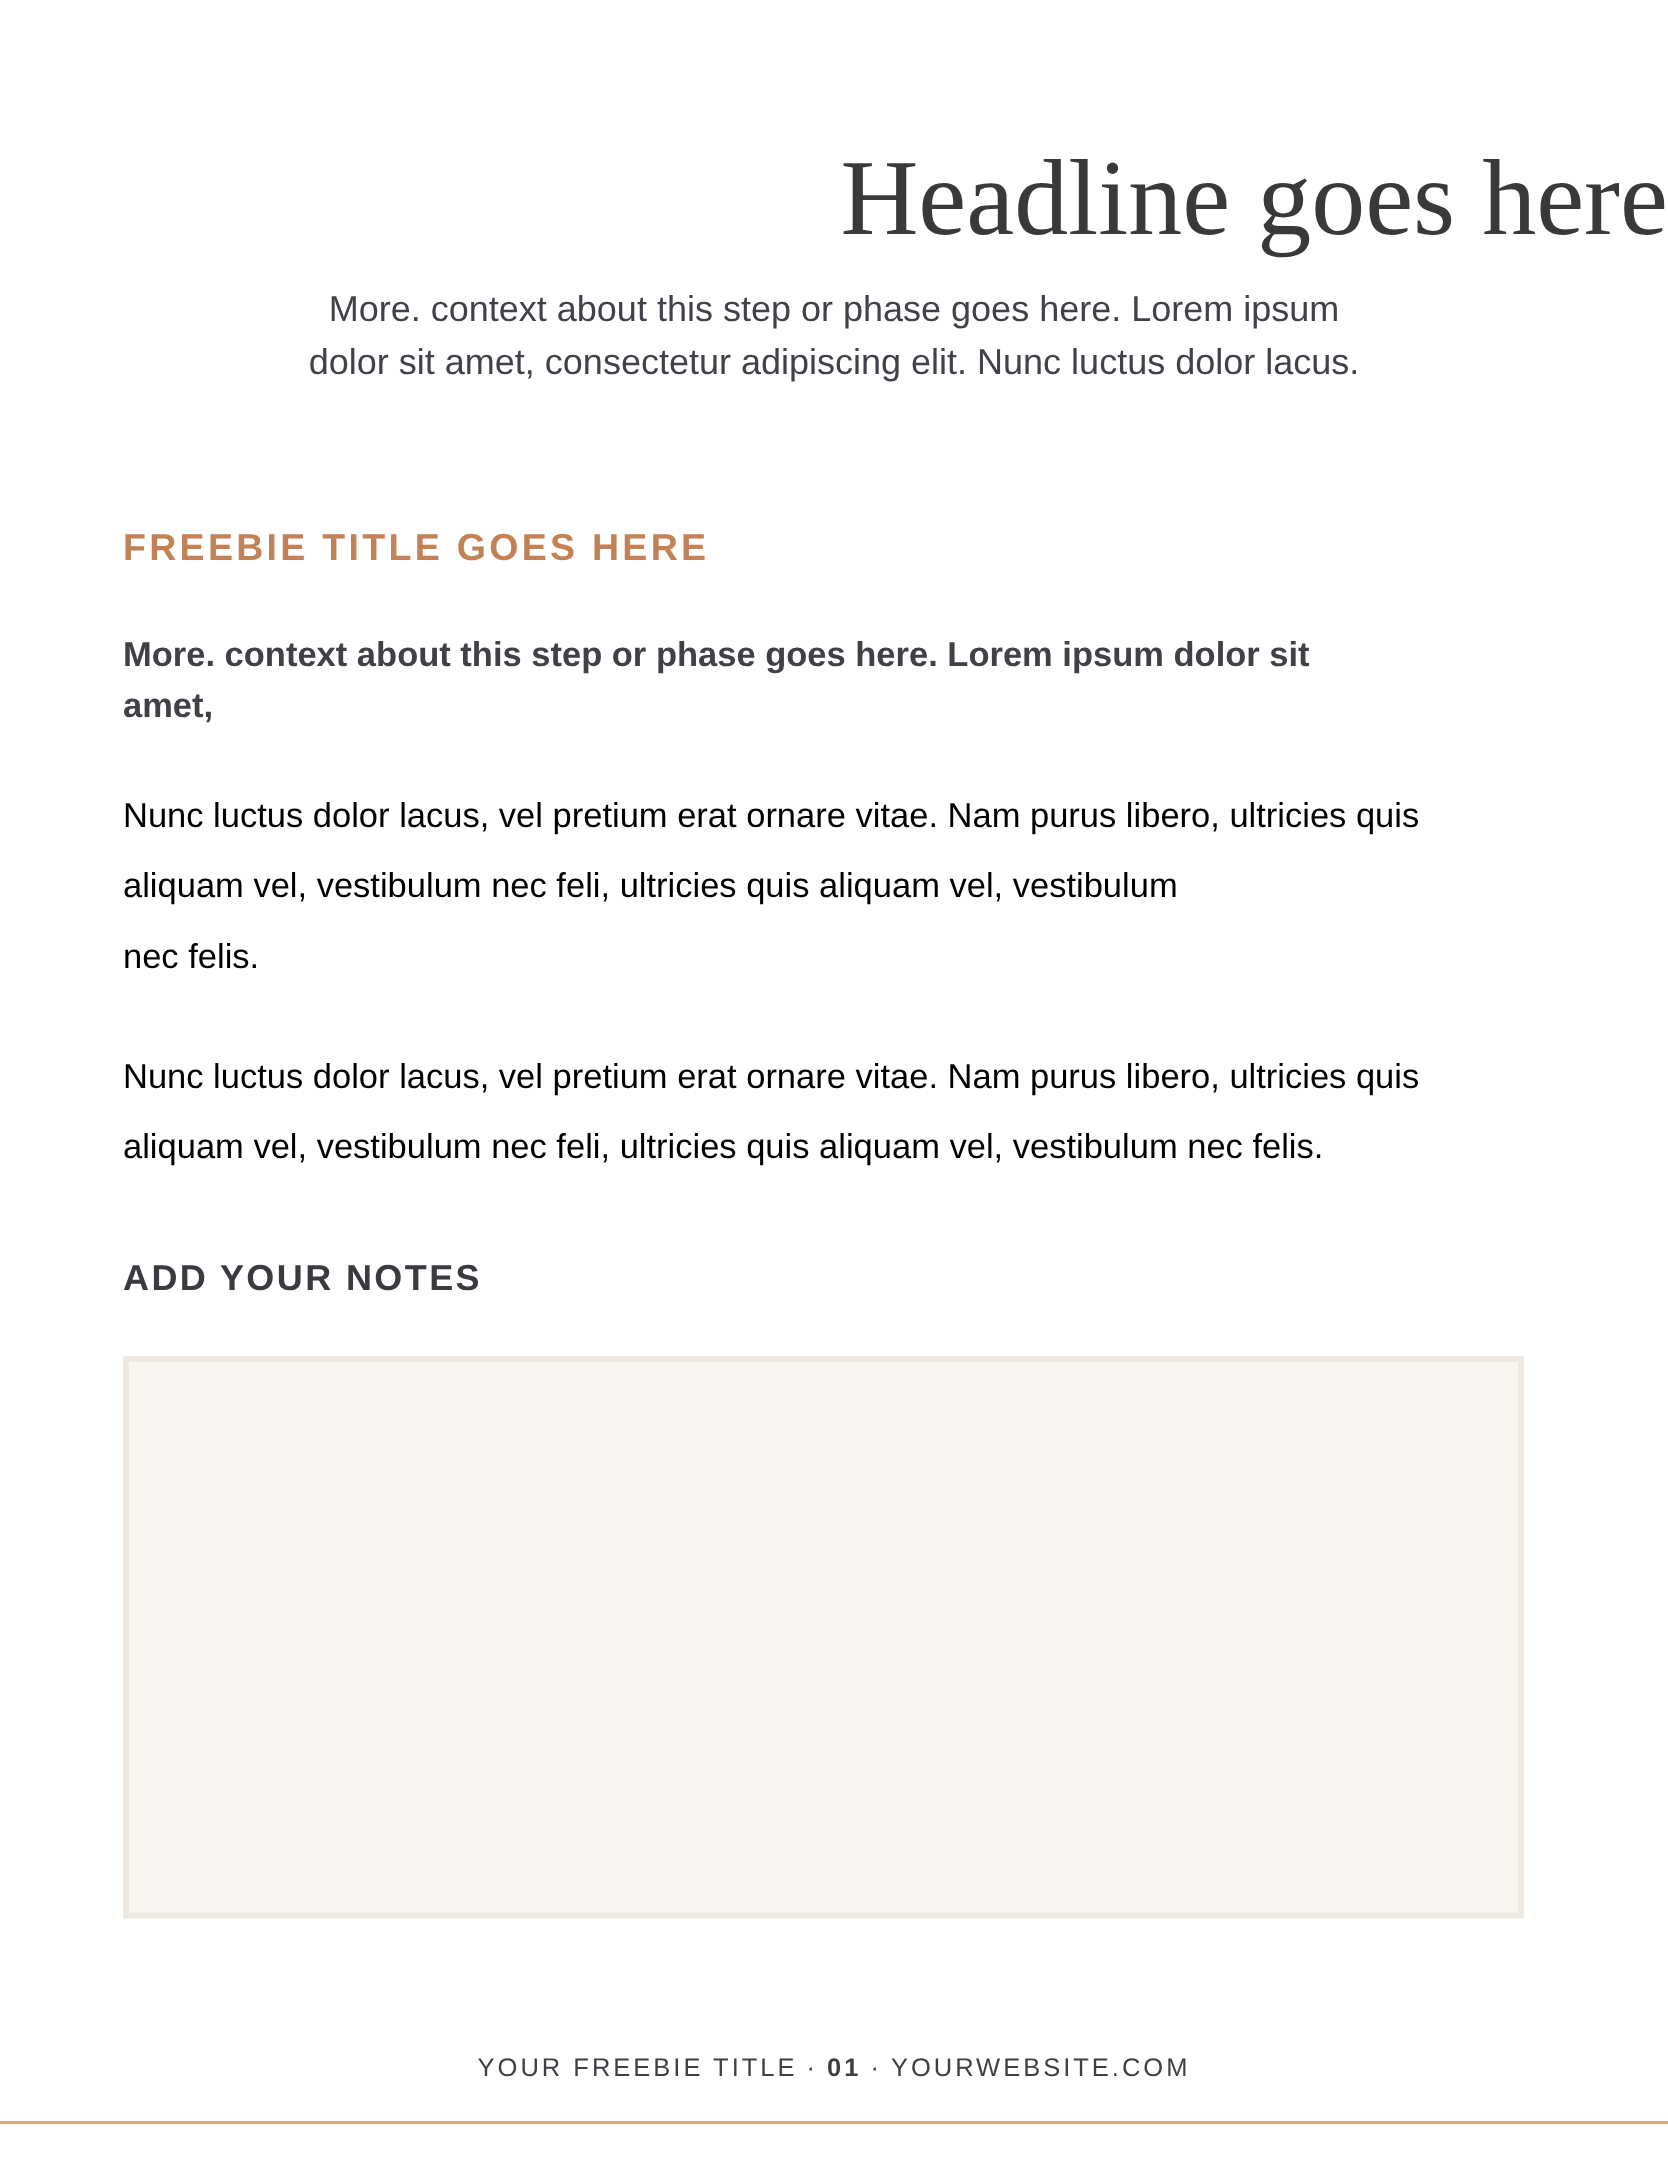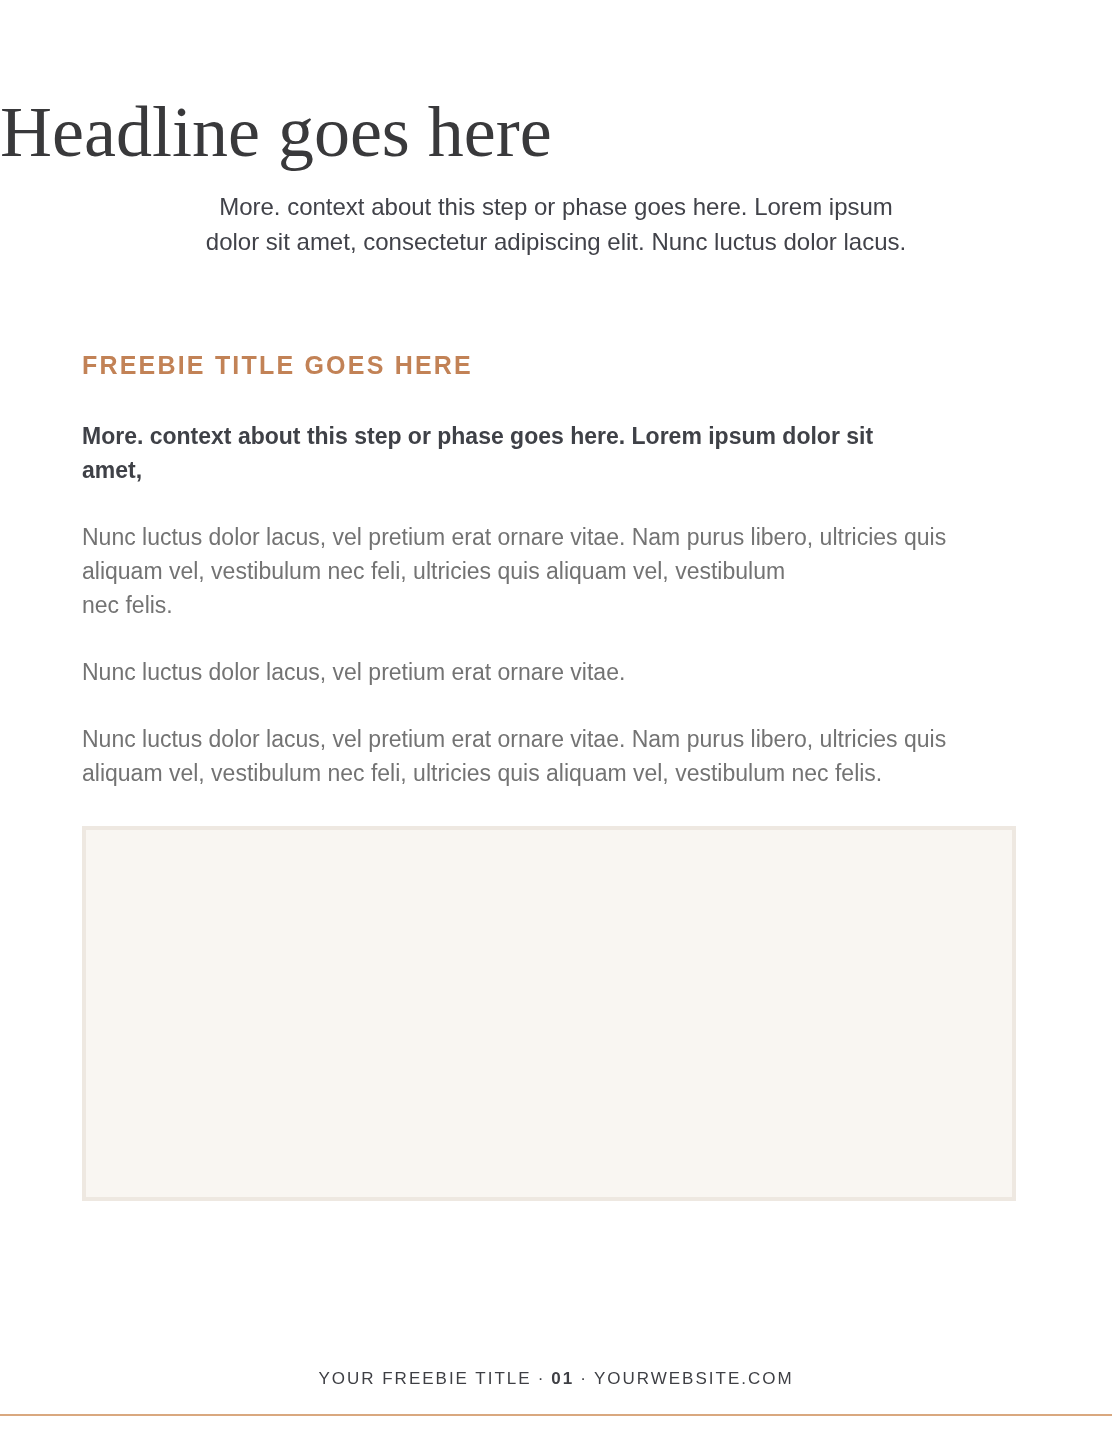--- a/index.html
+++ b/index.html
@@ -8,21 +8,21 @@
     position: relative;
     width: 1112px;
     height: 1440px;
     margin: 0 auto;
     background: #ffffff;
     overflow: hidden;
     font-family: "Liberation Sans", "DejaVu Sans", sans-serif;
   }
   .headline {
     padding-top: 88px;
-    text-align: left;
+    text-align: right;
     font-family: "Liberation Serif", "DejaVu Serif", serif;
     font-weight: 400;
     font-size: 72px;
     line-height: 88px;
     color: #39393b;
   }
   .subtitle {
     margin: 13px auto 0;
     width: 820px;
     text-align: center;
@@ -44,22 +44,22 @@
     margin-top: 38px;
     font-size: 23px;
     font-weight: 700;
     line-height: 34px;
     color: #3f4147;
     white-space: pre-line;
   }
   .para {
     margin-top: 33px;
     font-size: 23px;
-    line-height: 34px;
-    color: #737373;
+    line-height: 47px;
+    color: #000000;
     white-space: pre-line;
   }
   .notes-title {
     margin-top: 50px;
     font-size: 24px;
     font-weight: 700;
     letter-spacing: 1.6px;
     line-height: 30px;
     color: #3a3b40;
   }
@@ -104,24 +104,24 @@
   <div class="content">
 
     <h2 class="section-title">FREEBIE TITLE GOES HERE</h2>
 
     <p class="intro-bold">More. context about this step or phase goes here. Lorem ipsum dolor sit
 amet,</p>
 
     <p class="para">Nunc luctus dolor lacus, vel pretium erat ornare vitae. Nam purus libero, ultricies quis aliquam vel, vestibulum nec feli, ultricies quis aliquam vel, vestibulum
 nec felis.</p>
 
-    <p class="para">Nunc luctus dolor lacus, vel pretium erat ornare vitae.</p>
 
     <p class="para">Nunc luctus dolor lacus, vel pretium erat ornare vitae. Nam purus libero, ultricies quis aliquam vel, vestibulum nec feli, ultricies quis aliquam vel, vestibulum nec felis.</p>
 
+    <h3 class="notes-title">ADD YOUR NOTES</h3>
 
     <div class="notes-box"></div>
 
   </div>
 
   <div class="footer">
     <span>YOUR FREEBIE TITLE</span><span class="sep">·</span><span class="page-num">01</span><span class="sep">·</span><span>YOURWEBSITE.COM</span>
   </div>
 
   <div class="bottom-rule"></div>

